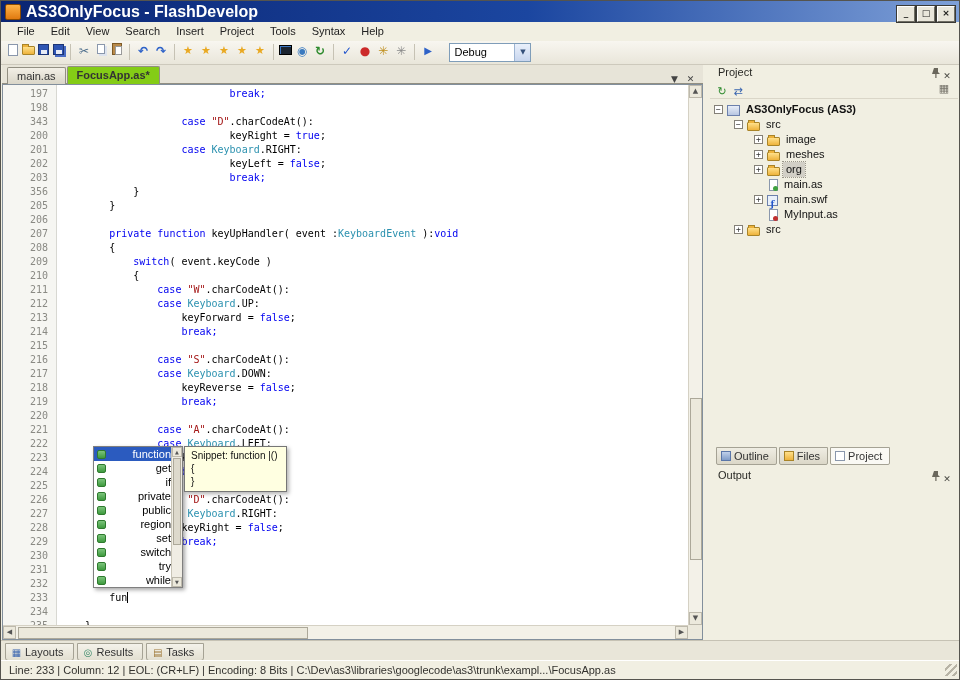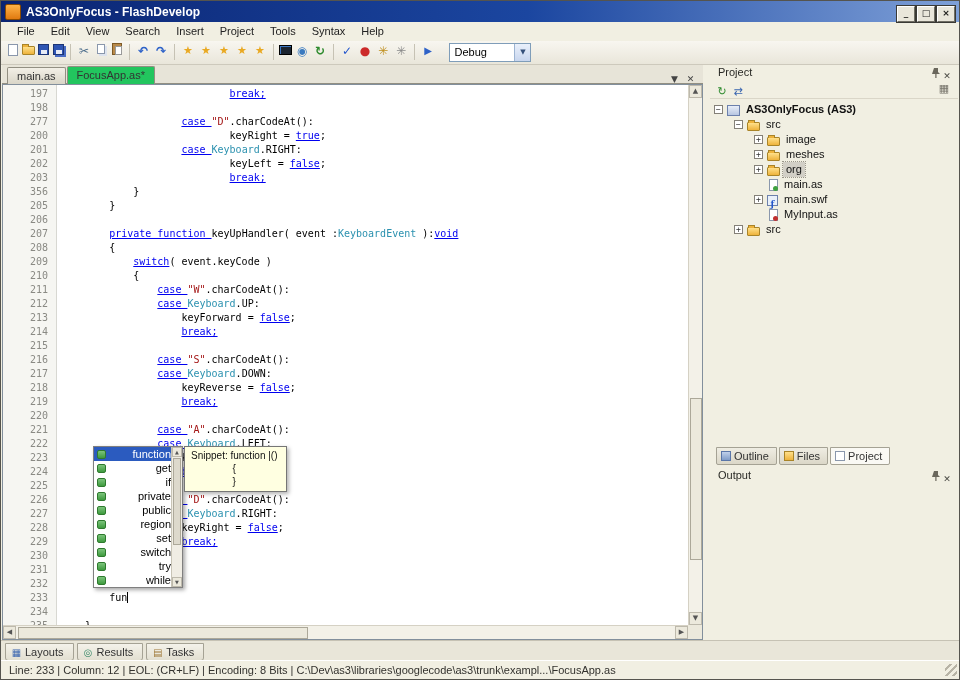--- a/index.html
+++ b/index.html
@@ -4,21 +4,21 @@
 <style>
   html,body{margin:0;padding:0;background:#fff;}
   #window{position:relative;width:960px;height:680px;background:#F1EFE2;overflow:hidden;
           box-shadow:inset 0 0 0 1px #55544E;font-family:"Liberation Sans",sans-serif;}
   
   .titlebar{position:absolute;left:1px;top:1px;width:958px;height:21px;
     background:linear-gradient(90deg,#0A2472 0%,#1B46A0 55%,#7EA0D8 100%);
     display:flex;align-items:center;padding:0 4px;box-sizing:border-box;}
   .app-icon{width:14px;height:14px;border-radius:2px;background:linear-gradient(#FFB347,#E07A10);
     border:1px solid #8A4A00;flex:none;}
-  .title-text{flex:1;margin-left:5px;font-size:12px;font-weight:bold;color:#fff;white-space:nowrap;}
+  .title-text{flex:1;margin-left:5px;font-size:16px;font-weight:bold;color:#fff;white-space:nowrap;}
   .wbtn{display:inline-block;width:16px;height:14px;margin-left:2px;background:#E9E6DA;
     border:1px solid #fff;border-right-color:#6F6D63;border-bottom-color:#6F6D63;
     box-shadow:0 0 0 1px #3A3A35;font:bold 9px/12px "DejaVu Sans",sans-serif;text-align:center;color:#1A1A18;}
   
   .menubar{position:absolute;left:1px;top:22px;width:958px;height:19px;padding-left:8px;
     font-size:11px;line-height:19px;color:#222;}
   .menu-item{display:inline-block;padding:0 8px;}
   .toolbar{position:absolute;left:1px;top:41px;width:958px;height:24px;
     background:linear-gradient(#F8F6F0,#E9E6DA);border-bottom:1px solid #CDC9BC;
     padding-left:4px;box-sizing:border-box;white-space:nowrap;}
@@ -53,33 +53,33 @@
     background:#fff;border:1px solid #7F9DB9;vertical-align:top;}
   .combo-text{position:absolute;left:4px;top:0;font:11px/17px "Liberation Sans",sans-serif;color:#000;}
   .combo-arrow{position:absolute;right:0;top:0;width:15px;height:100%;background:linear-gradient(#EAF0FB,#C8D6EE);
     border-left:1px solid #9DB4D2;font:7px/16px "DejaVu Sans",sans-serif;text-align:center;color:#35507A;}
   
   .doc-tabs{position:absolute;left:2px;top:65px;width:701px;height:19px;background:#E7E4D8;
     border-bottom:1px solid #928F82;box-sizing:border-box;padding:1px 0 0 5px;}
   .doc-tab{display:inline-block;height:16px;padding:1px 9px 0;margin-right:1px;border:1px solid #928F82;
     border-bottom:none;background:linear-gradient(#F2EFE6,#D8D4C6);font-size:11px;line-height:15px;
     color:#333;border-radius:2px 2px 0 0;vertical-align:bottom;}
-  .doc-tab.active{background:#22c55e;font-weight:normal;height:17px;}
+  .doc-tab.active{background:#84cc16;font-weight:bold;height:17px;}
   .tabbar-btns{position:absolute;right:6px;top:3px;}
   .tabbar-btns span{display:inline-block;width:13px;height:13px;margin-left:3px;text-align:center;
     font:9px/13px "DejaVu Sans",sans-serif;color:#444;}
   
   .editor{position:absolute;left:2px;top:84px;width:701px;height:556px;background:#fff;
     border:1px solid #828F9C;box-sizing:border-box;overflow:hidden;}
   .gutter{position:absolute;left:0;top:0;bottom:14px;width:54px;background:#F6F6F2;
     border-right:1px solid #D8D8D2;padding-top:2px;box-sizing:border-box;overflow:hidden;}
   .gnum{height:14px;font:10px/14px "DejaVu Sans Mono",monospace;color:#8A8A84;text-align:right;padding-right:8px;}
   .code{position:absolute;left:55px;top:0;right:14px;bottom:14px;padding:2px 0 0 3px;overflow:hidden;}
   .cline{height:14px;font:10px/14px "DejaVu Sans Mono",monospace;white-space:pre;color:#000;}
-  .tk-kw{color:#0000F0;text-decoration:underline;}
+  .tk-kw{color:#0000F0;}
   .tk-str{color:#A31515;}
   .tk-typ{color:#2B91AF;}
   .tk-pl{color:#000;}
   .caret{display:inline-block;width:1px;height:11px;background:#000;vertical-align:-2px;}
   .vscroll{position:absolute;right:0;top:0;bottom:14px;width:14px;background:#F3F1E8;border-left:1px solid #D5D1C4;box-sizing:border-box;}
   .hscroll{position:absolute;left:0;bottom:0;right:14px;height:14px;background:#F3F1E8;border-top:1px solid #D5D1C4;box-sizing:border-box;}
   .sc-arrow{position:absolute;width:13px;height:13px;background:#ECE9DC;border:1px solid #BDB9AC;
     box-sizing:border-box;font:7px/11px "DejaVu Sans",sans-serif;text-align:center;color:#555;}
   .v-up{top:0;left:0;} .v-dn{bottom:0;left:0;}
   .h-lf{left:0;top:0;} .h-rt{right:0;top:0;}
@@ -93,21 +93,21 @@
   .ac-item{display:flex;align-items:center;height:14px;padding-left:3px;font:11px/14px "Liberation Sans",sans-serif;color:#000;justify-content:space-between;}
   .ac-item.sel{background:#2B5BBF;color:#fff;}
   .puzzle{width:9px;height:9px;margin-right:4px;flex:none;border-radius:2px;
     background:linear-gradient(#7CC47C,#3E9A3E);border:1px solid #2E7A2E;box-sizing:border-box;}
   .ac-sb{position:absolute;right:0;top:0;bottom:0;width:11px;background:#F0EDE4;border-left:1px solid #C8C4B6;box-sizing:border-box;}
   .ac-arrow{position:absolute;left:0;width:10px;height:10px;background:#ECE9DC;border:1px solid #BDB9AC;
     box-sizing:border-box;font:5px/8px "DejaVu Sans",sans-serif;text-align:center;color:#555;}
   .ac-up{top:0;} .ac-dn{bottom:0;}
   .ac-thumb{position:absolute;left:1px;width:8px;top:11px;height:62%;background:#DDD9CC;border:1px solid #ACA899;box-sizing:border-box;}
   .snippet-tip{position:absolute;left:184px;top:446px;background:#FFFFE1;border:1px solid #767676;
-    box-shadow:2px 2px 4px rgba(0,0,0,.3);padding:2px 8px 3px 6px;z-index:51;text-align:center;}
+    box-shadow:2px 2px 4px rgba(0,0,0,.3);padding:2px 8px 3px 6px;z-index:51;}
   .tip-line{font:10px/13px "Liberation Sans",sans-serif;color:#111;white-space:pre;}
   
   .splitter-v{position:absolute;left:703px;top:64px;width:7px;height:576px;}
   .panel-header{position:absolute;left:710px;width:248px;height:17px;font:11px/17px "Liberation Sans",sans-serif;
     color:#2A2A26;padding-left:8px;box-sizing:border-box;}
   .ph-icons{position:absolute;right:5px;top:3px;}
   .ph-icons .ph-x{display:inline-block;width:12px;text-align:center;font:bold 9px/12px "DejaVu Sans",sans-serif;color:#4A4A44;}
   .proj-toolbar{position:absolute;left:710px;top:81px;width:248px;height:18px;border-bottom:1px solid #DAD6C8;
     box-sizing:border-box;padding-left:4px;}
   .pt-ic{display:inline-block;width:16px;height:16px;text-align:center;font:11px/16px "DejaVu Sans",sans-serif;}
@@ -177,21 +177,21 @@
 
   <div class="doc-tabs">
     <span id="tabs-holder"><span class="doc-tab">main.as</span><span class="doc-tab active">FocusApp.as*</span></span>
     <span class="tabbar-btns"><span>▼</span><span>✕</span></span>
   </div>
 
   <div class="editor">
     <div class="gutter" id="gutter">
         <div class="gnum">197</div>
         <div class="gnum">198</div>
-        <div class="gnum">277</div>
+        <div class="gnum">343</div>
         <div class="gnum">200</div>
         <div class="gnum">201</div>
         <div class="gnum">202</div>
         <div class="gnum">203</div>
         <div class="gnum">356</div>
         <div class="gnum">205</div>
         <div class="gnum">206</div>
         <div class="gnum">207</div>
         <div class="gnum">208</div>
         <div class="gnum">209</div>

